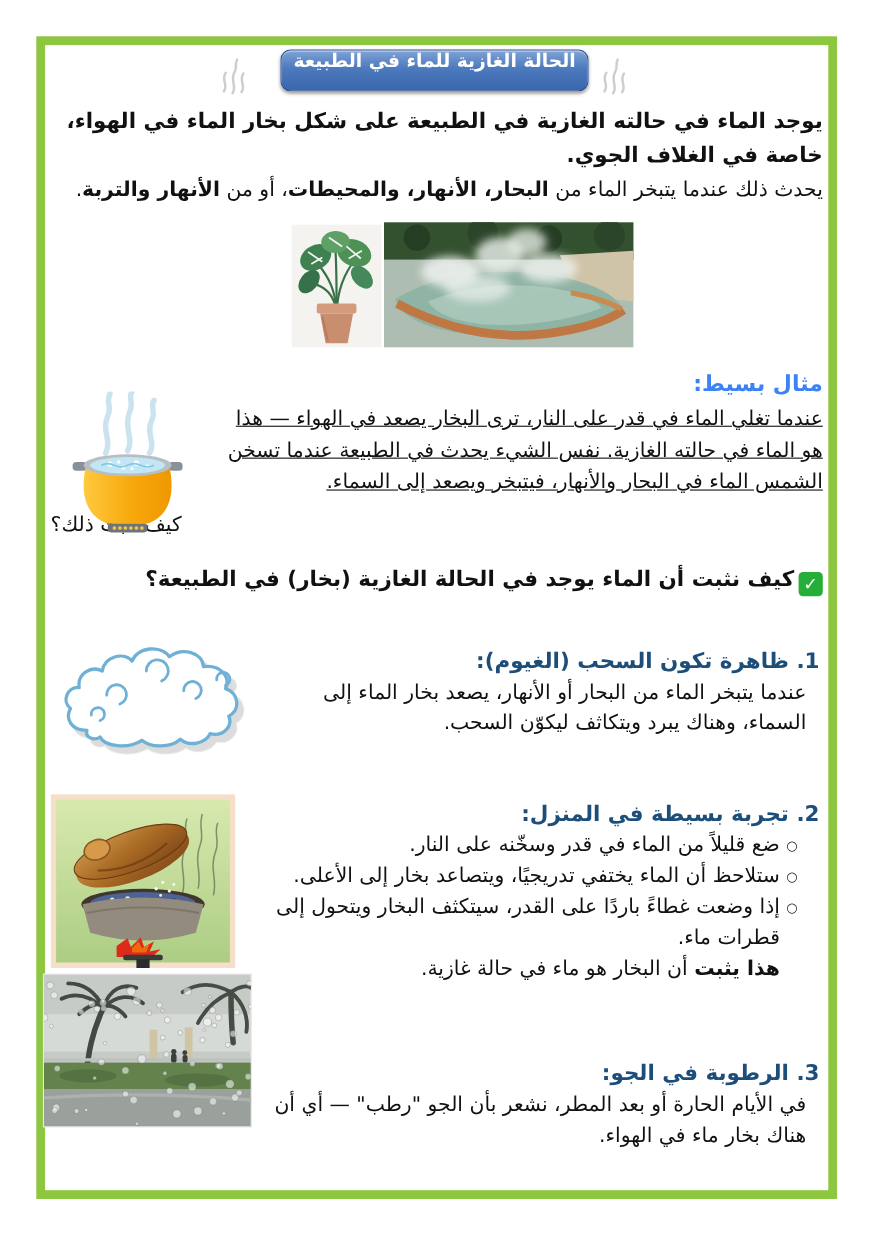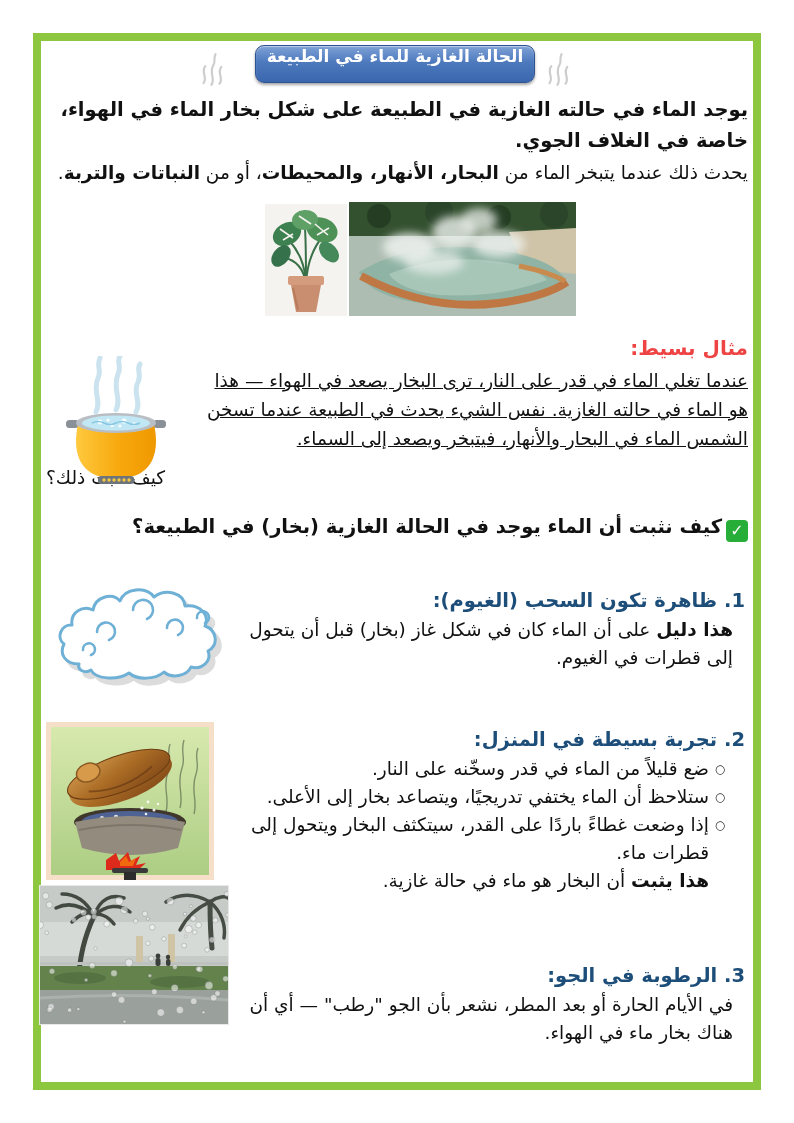--- a/index.html
+++ b/index.html
@@ -28,21 +28,21 @@
   .intro{position:absolute;left:46px;top:94px;width:702px;text-align:right;}
   .intro .p1{font-weight:bold;font-size:19.5px;line-height:31px;}
   .intro .p2{font-size:18.5px;line-height:29px;margin-top:2px;}
   .b{font-weight:bold;}
   
   .plant-img{position:absolute;left:265px;top:204px;}
   .spring-img{position:absolute;left:349px;top:202px;}
   
   .example-heading{
     position:absolute;left:46px;top:336px;width:702px;text-align:right;
-    color:#ef4444;font-weight:bold;font-size:20px;
+    color:#3b82f6;font-weight:bold;font-size:20px;
   }
   .example-body{
     position:absolute;left:200px;top:366px;width:548px;text-align:right;
     font-size:18.5px;line-height:29px;text-decoration:underline;
   }
   .example-question{
     position:absolute;left:46px;top:467px;width:702px;text-align:left;
     font-size:18.5px;
   }
   .boiling-pot{position:absolute;left:48px;top:356px;}
@@ -92,21 +92,21 @@
 <svg class="steam-icon steam-left" width="26" height="34" viewBox="0 0 26 34">
   <g fill="none" stroke="#c8c8c8" stroke-width="2.2" stroke-linecap="round">
     <path d="M5 32 C 9 26, 1 22, 5 15"></path>
     <path d="M13 33 C 17 26, 9 22, 13 13 C 15 9, 12 6, 14 2"></path>
     <path d="M21 31 C 25 25, 17 21, 21 14"></path>
   </g>
 </svg>
 
 <div class="intro">
   <div class="p1">يوجد الماء في حالته الغازية في الطبيعة على شكل بخار الماء في الهواء، خاصة في الغلاف الجوي.</div>
-  <div class="p2"><span>يحدث ذلك عندما يتبخر الماء من </span><span class="b">البحار، الأنهار، والمحيطات</span><span>، أو من </span><span class="b">النباتات والتربة</span><span>.</span></div>
+  <div class="p2"><span>يحدث ذلك عندما يتبخر الماء من </span><span class="b">البحار، الأنهار، والمحيطات</span><span>، أو من </span><span class="b">الأنهار والتربة</span><span>.</span></div>
 </div>
 
 <svg class="plant-img" width="82" height="112" viewBox="0 0 82 112">
   <rect width="82" height="112" fill="#F4F3F0"></rect>
   <g fill="none" stroke="#3A7048" stroke-width="2">
     <path d="M41 80 C 40 60 34 48 24 36"></path>
     <path d="M41 80 C 42 58 48 44 58 32"></path>
     <path d="M41 80 C 41 55 41 40 40 24"></path>
     <path d="M41 80 C 39 64 30 56 20 54"></path>
   </g>
@@ -194,21 +194,21 @@
       <circle cx="81" cy="124" r="1.7"></circle>
   </g>
 </svg>
 
 <div class="proof-row">
   <span class="check">✓</span><span>كيف نثبت أن الماء يوجد في الحالة الغازية (بخار) في الطبيعة؟</span>
 </div>
 
 <div class="item item-1">
   <div class="item-heading"><span>1.</span> <span>ظاهرة تكون السحب (الغيوم):</span></div>
-  <div class="evidence"><span class="b">هذا دليل</span><span> على أن الماء كان في شكل غاز (بخار) قبل أن يتحول إلى قطرات في الغيوم.</span></div>
+  <div class="item-body">عندما يتبخر الماء من البحار أو الأنهار، يصعد بخار الماء إلى السماء، وهناك يبرد ويتكاثف ليكوّن السحب.</div>
 </div>
 
 <svg class="cloud-img" width="168" height="120" viewBox="0 0 168 120">
   <path d="M22 98 C 8 98 2 88 7 78 C -1 72 4 58 15 59 C 13 46 26 39 36 44 C 38 31 55 26 63 35 C 68 22 89 20 97 31 C 109 22 127 27 128 40 C 143 38 153 49 148 60 C 160 64 162 79 151 85 C 155 95 145 104 134 101 C 130 110 115 113 107 106 C 98 114 80 114 72 107 C 60 115 38 113 34 104 C 28 108 20 104 22 98 Z" fill="#ffffff" stroke="#6FB0D6" stroke-width="3" stroke-linejoin="round"></path>
   <g fill="none" stroke="#6FB0D6" stroke-width="2.6" stroke-linecap="round">
     <path d="M40 66 a9 9 0 1 1 12 8"></path>
     <path d="M76 44 a10 10 0 1 1 14 9"></path>
     <path d="M110 62 a8 8 0 1 1 11 7"></path>
     <path d="M26 84 a6 6 0 1 1 8 5"></path>
     <path d="M140 52 a6 6 0 1 1 8 5"></path>

